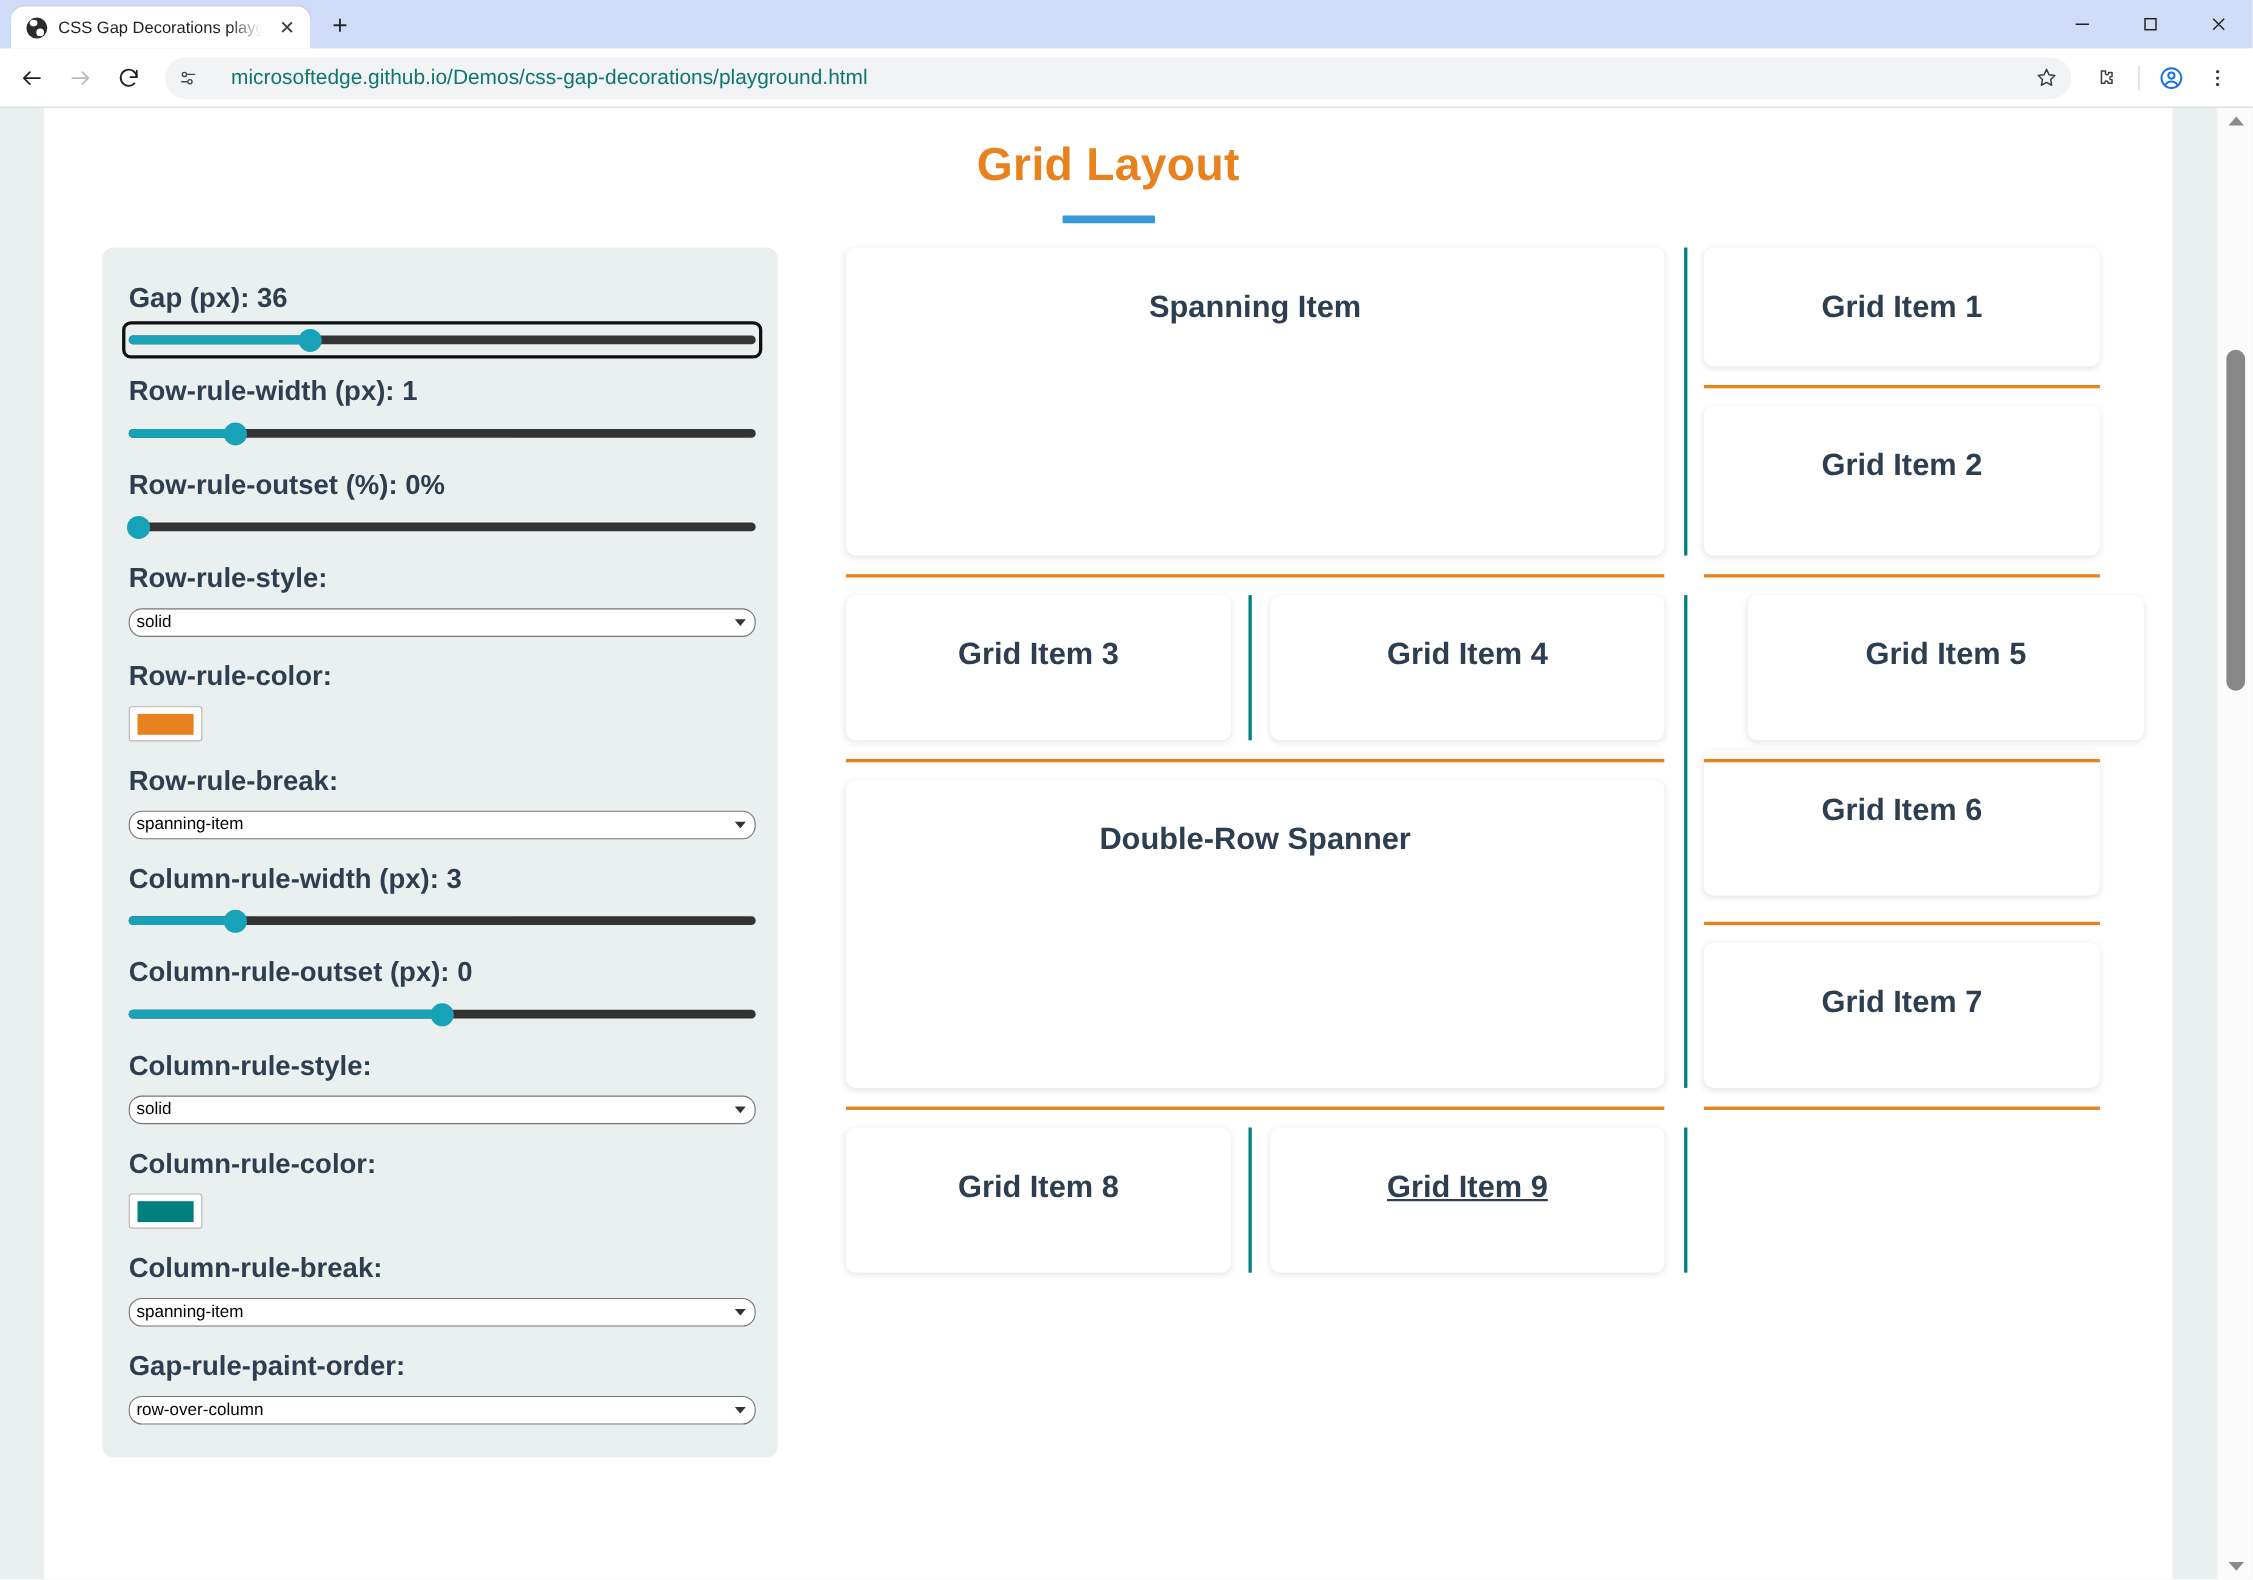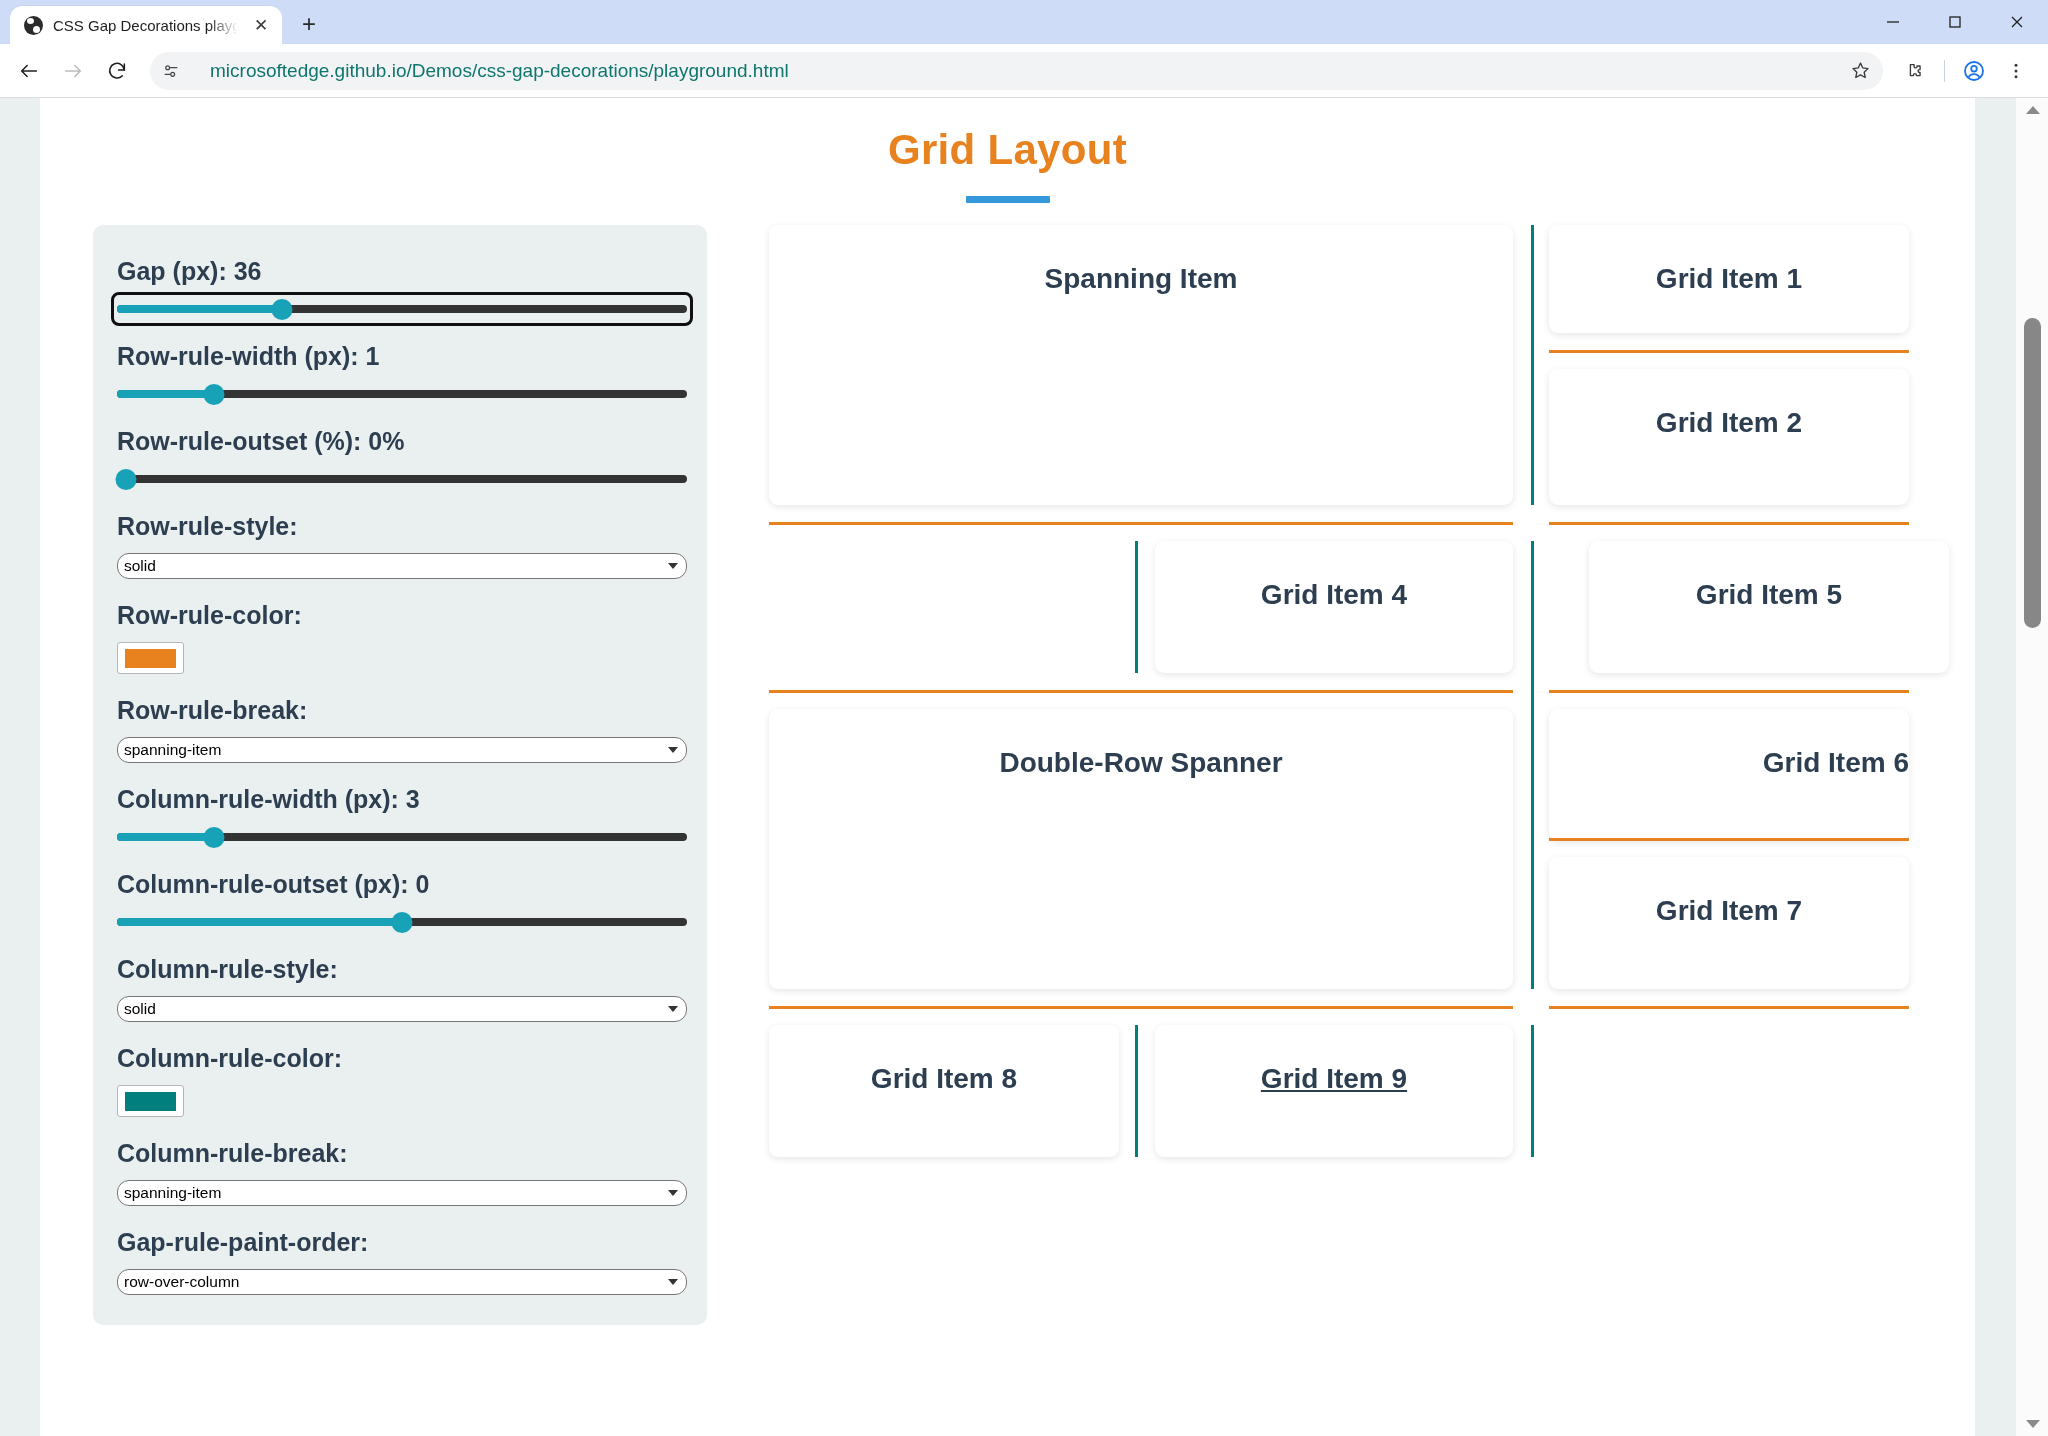--- a/index.html
+++ b/index.html
@@ -553,31 +553,34 @@
             <div class="gcard" style="left:0px; top:0px; width:744px; height:280px;">
               <span>Spanning Item</span>
             </div>
             <div class="gcard" style="left:780px; top:0px; width:360px; height:108px;">
               <span>Grid Item 1</span>
             </div>
             <div class="gcard" style="left:780px; top:144px; width:360px; height:136px;">
               <span>Grid Item 2</span>
             </div>
 
+            <div class="gcard" style="left:0px; top:316px; width:350px; height:132px;">
+              <span>Grid Item 3</span>
+            </div>
             <div class="gcard" style="left:386px; top:316px; width:358px; height:132px;">
               <span>Grid Item 4</span>
             </div>
             <div class="gcard" style="left:820px; top:316px; width:360px; height:132px;">
               <span>Grid Item 5</span>
             </div>
 
             <div class="gcard" style="left:0px; top:484px; width:744px; height:280px;">
               <span>Double-Row Spanner</span>
             </div>
-            <div class="gcard" style="left:780px; top:484px; width:360px; height:132px;justify-content:flex-end;">
+            <div class="gcard" style="left:780px; top:457px; width:360px; height:132px;">
               <span>Grid Item 6</span>
             </div>
             <div class="gcard" style="left:780px; top:632px; width:360px; height:132px;">
               <span>Grid Item 7</span>
             </div>
 
             <div class="gcard" style="left:0px; top:800px; width:350px; height:132px;">
               <span>Grid Item 8</span>
             </div>
             <div class="gcard" style="left:386px; top:800px; width:358px; height:132px;text-decoration:underline;">

